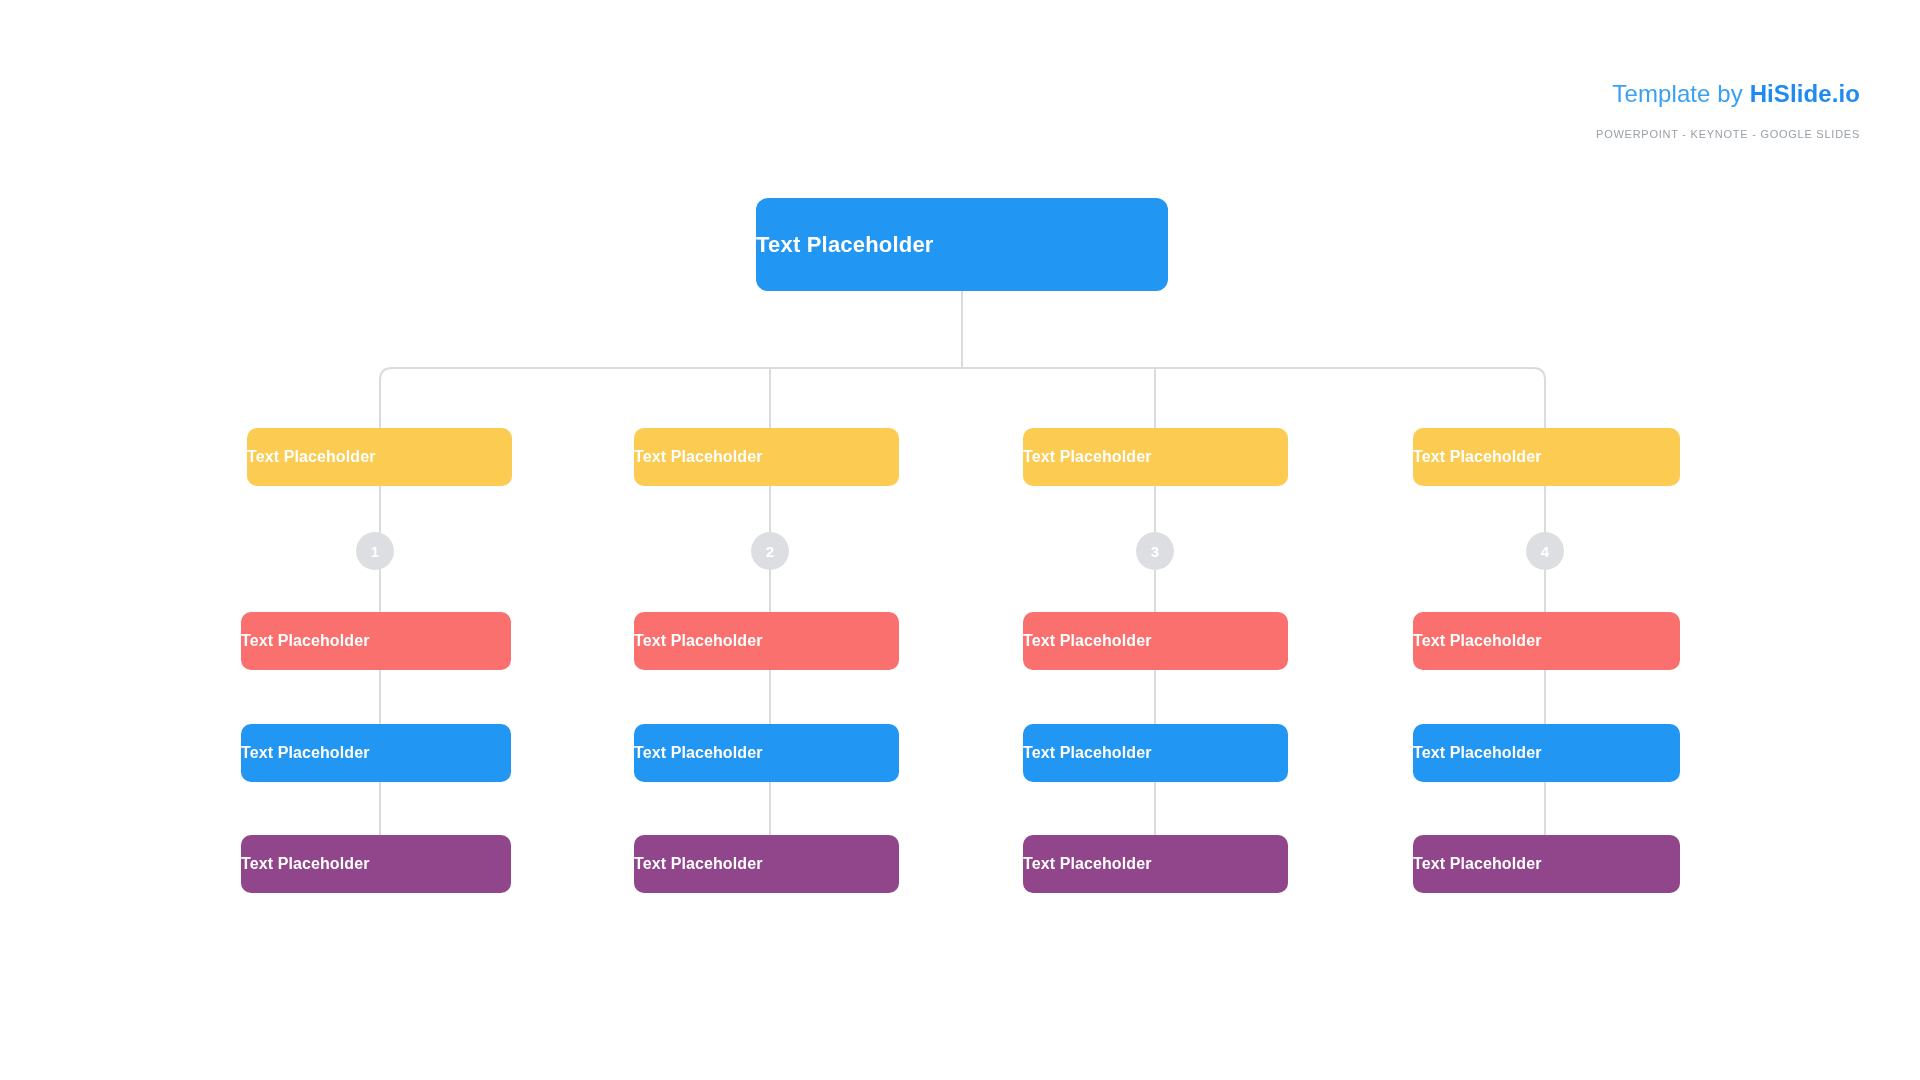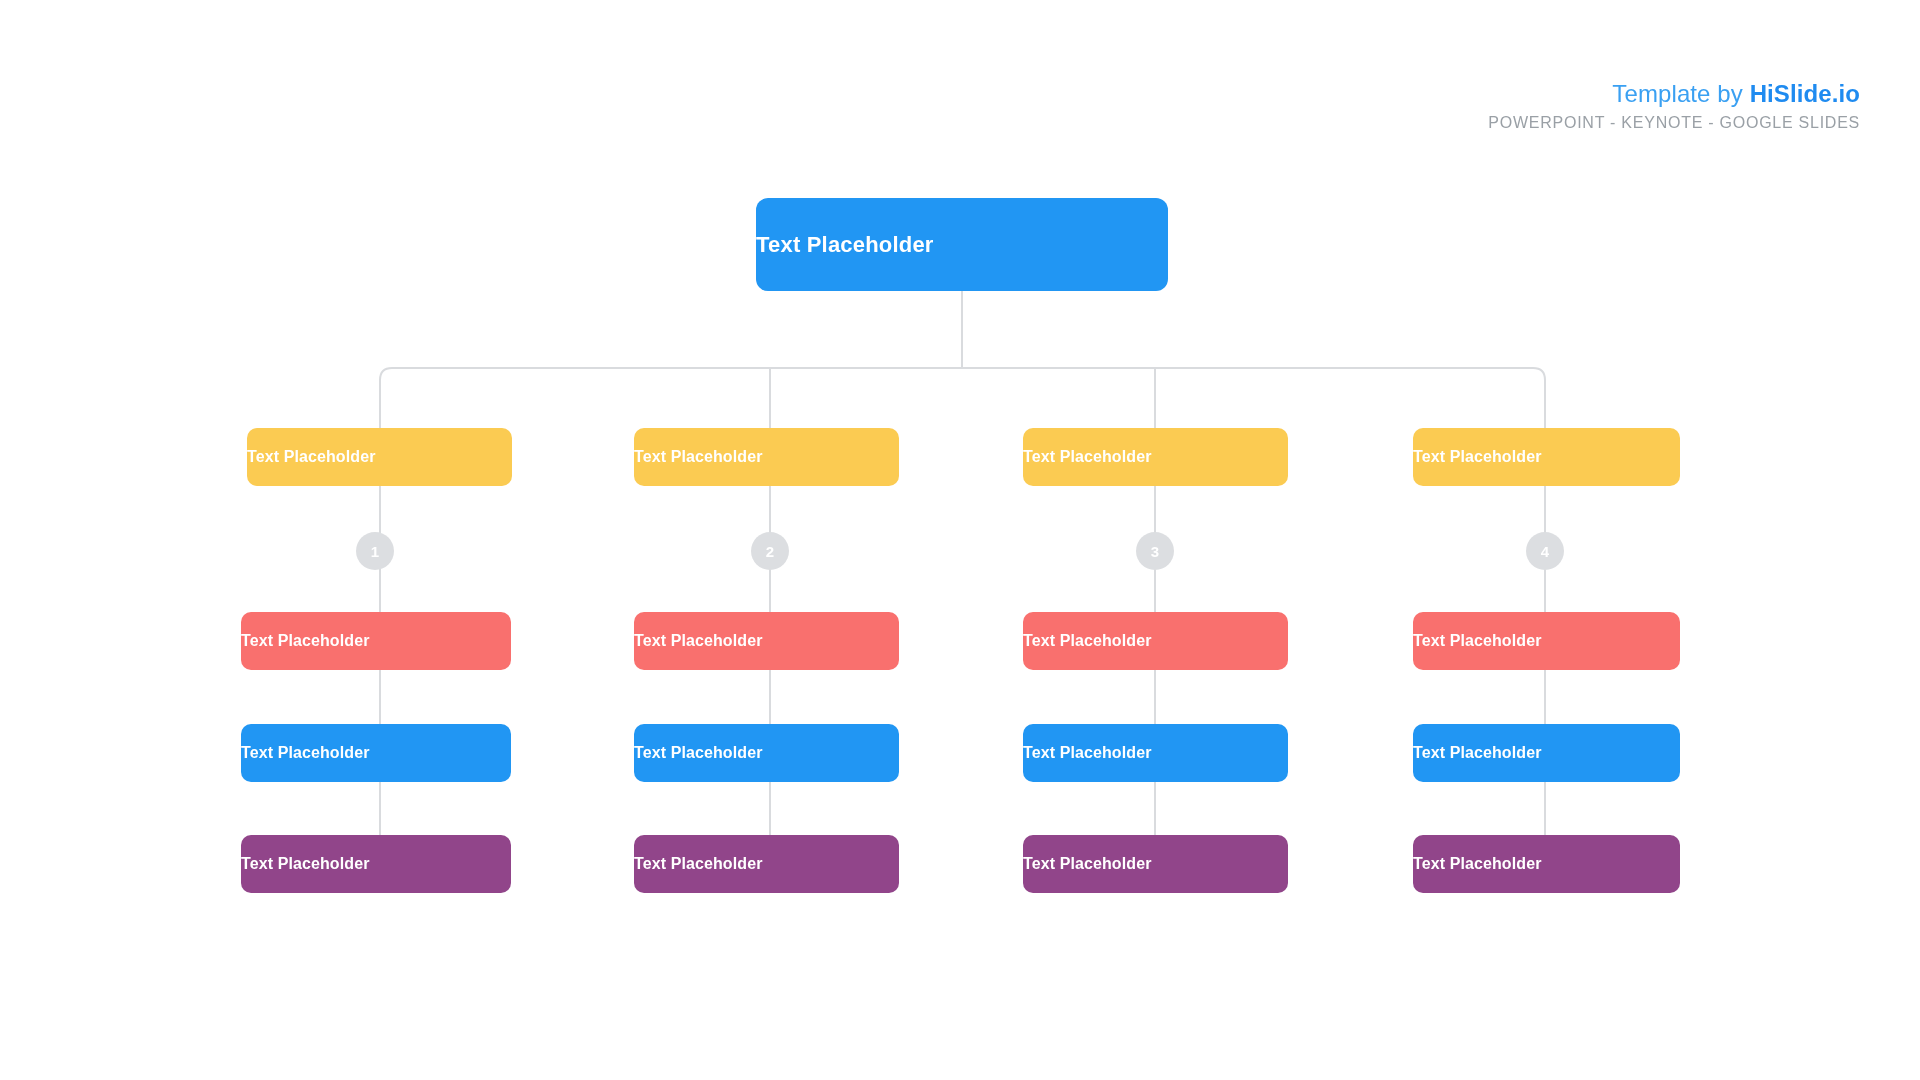--- a/index.html
+++ b/index.html
@@ -28,22 +28,22 @@
     font-size: 24px;
     color: #3aa0f2;
     letter-spacing: 0.1px;
     white-space: nowrap;
   }
   #watermark .wm-main .wm-brand {
     font-weight: bold;
     color: #1f8bf0;
   }
   #watermark .wm-sub {
-    margin-top: 9px;
-    font-size: 16px;
+    margin-top: 23px;
+    font-size: 11px;
     color: #9aa0a6;
     letter-spacing: 0.75px;
     white-space: nowrap;
   }
 
   
   #connectors {
     position: absolute;
     left: 0;
     top: 0;

